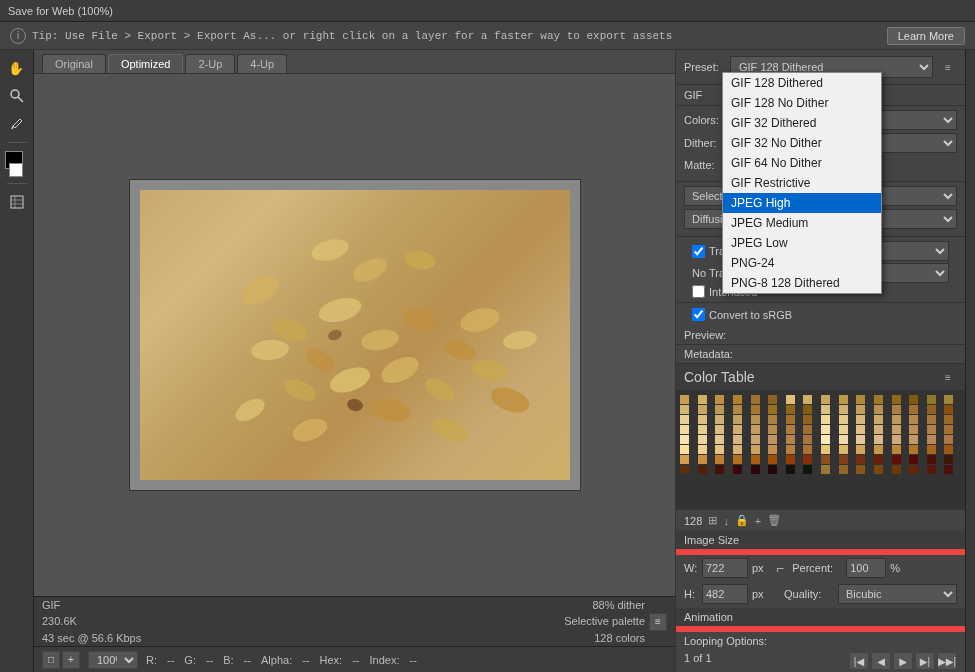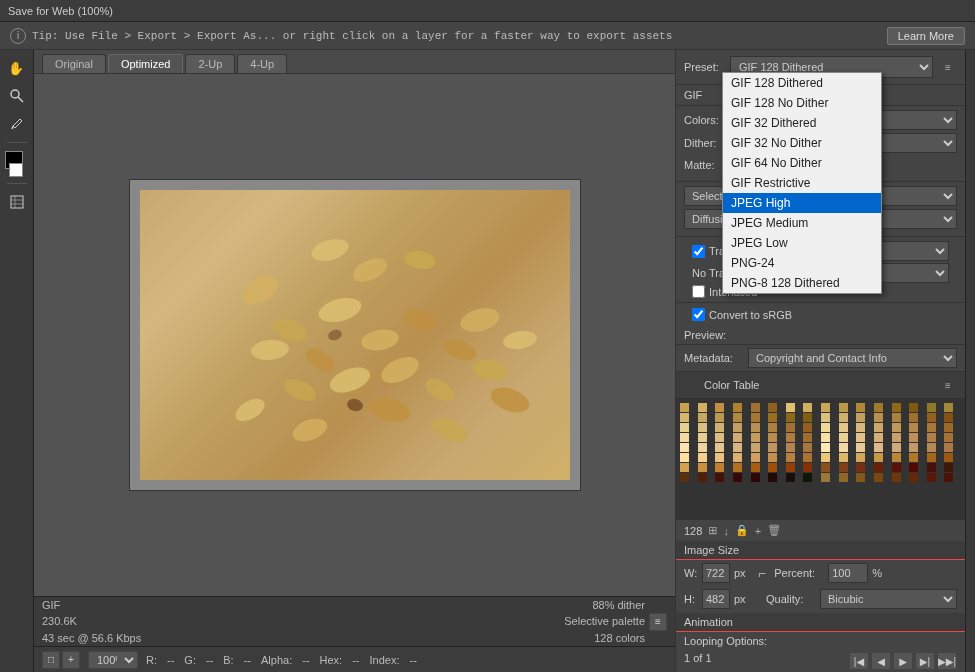--- a/index.html
+++ b/index.html
@@ -396,24 +396,23 @@
 
     
     .color-table-header {
       display: flex;
       align-items: center;
       padding: 4px 8px;
       border-bottom: 1px solid #333;
       background: #3c3c3c;
     }
     .color-table-label {
-      font-size: 11px;
-      color: #ccc;
-      flex: 1;
-      margin-left: 20px;
+      font-size: 14px;
+      color: #ccc;
+      flex: 1;
     }
     .color-table-area {
       background: #333;
       padding: 4px;
       min-height: 80px;
       flex: 1;
     }
     .color-grid {
       display: grid;
       grid-template-columns: repeat(16, 1fr);
@@ -440,35 +439,35 @@
       cursor: pointer;
     }
 
     
     .section-header {
       background: #3c3c3c;
       padding: 3px 8px;
       font-size: 11px;
       color: #ccc;
       border-top: 1px solid #444;
-      border-bottom: 1px solid #ef4444;
+      border-bottom: 6px solid #ef4444;
     }
     .size-row {
       display: flex;
       align-items: center;
       padding: 3px 8px;
       gap: 4px;
     }
     .size-label {
       font-size: 11px;
       color: #ccc;
       width: 14px;
     }
     .size-input {
-      width: 28px;
+      width: 46px;
       background: #555;
       border: 1px solid #333;
       color: #ccc;
       font-size: 11px;
       padding: 1px 3px;
       height: 20px;
     }
     .size-unit {
       font-size: 11px;
       color: #ccc;
@@ -781,23 +780,20 @@
         <span class="checkbox-label">Convert to sRGB</span>
       </div>
     </div>
 
     <div class="meta-row">
       <span class="meta-label">Preview:</span>
     </div>
 
     <div class="meta-row">
       <span class="meta-label">Metadata:</span>
-      <select class="meta-select">
-        <option>Copyright and Contact Info</option>
-      </select>
     </div>
 
     <div class="color-table-header">
       <span class="color-table-label">Color Table</span>
       <div class="panel-menu-btn">≡</div>
     </div>
 
     <div class="color-table-area">
       <div class="color-grid" id="color-grid">
       <div class="color-cell" style="background: rgb(200, 160, 80);"></div>

